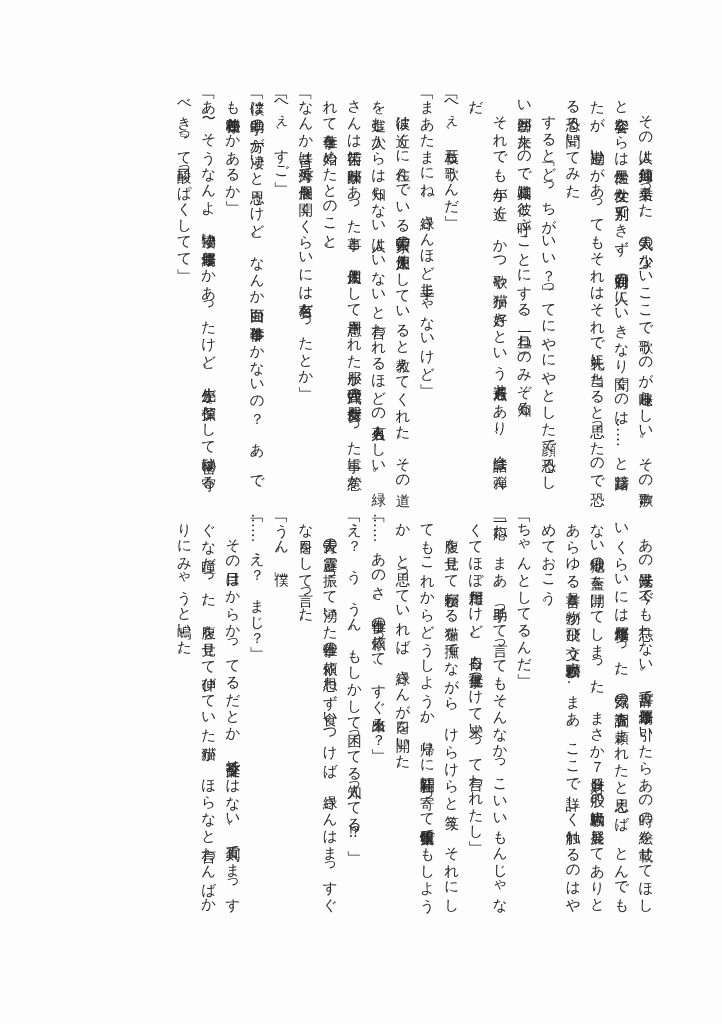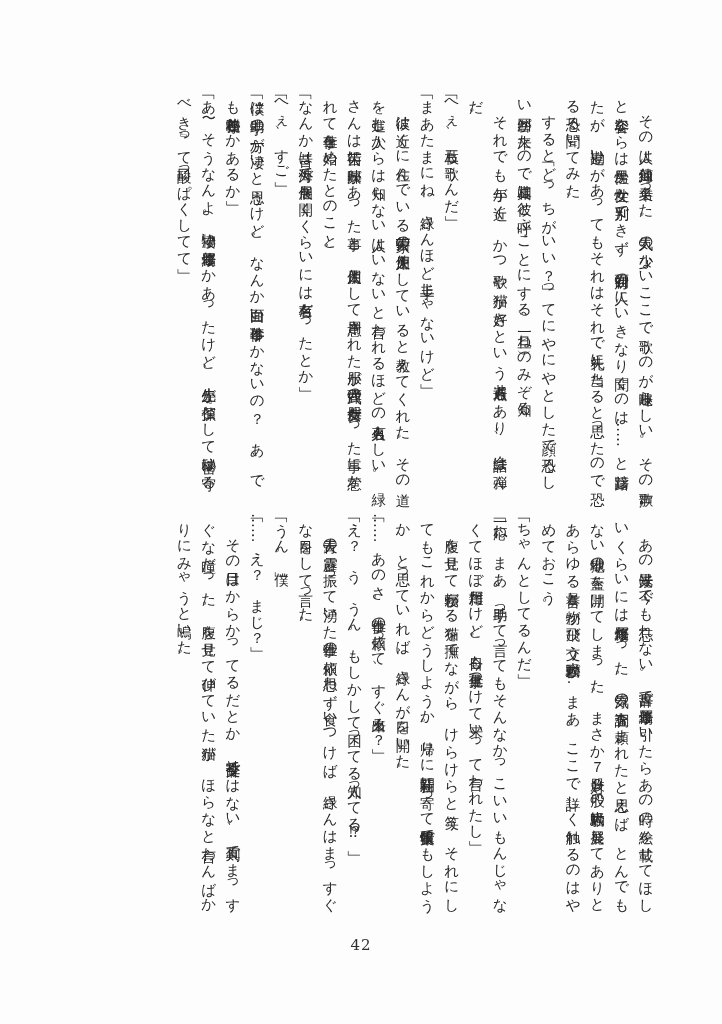--- a/index.html
+++ b/index.html
@@ -67,15 +67,14 @@
     <p>「一応ね。まあ、助手って言ってもそんなかっこいいもんじゃなくてほぼ雑用だけど。今日も仕事見つけて来いって言われたし」</p>
     <p>　腹を見せて寝転がる猫を撫でながら、けらけらと笑う。それにしてもこれからどうしようか。帰りに新聞社に寄って情報収集でもしようか、と思っていれば、緑さんが口を開いた。</p>
     <p>「……あのさ。仕事の依頼って、すぐ出来る？」</p>
     <p>「え？　う、うん。もしかして困ってる人知ってる⁉」</p>
     <p>　青天の霹靂。振って湧いた仕事の依頼。思わず食いつけば、緑さんはまっすぐな目をして言った。</p>
     <p>「うん。僕」</p>
     <p>「……え？　まじ？」</p>
     <p>　その目はからかってるだとか、社交辞令ではない、真剣でまっすぐな瞳だった。腹を見せて伸びていた猫が、ほらなと言わんばかりにみゃうと鳴いた。</p>
   </section>
 
-  <div id="page-number">42</div>
 
 </div>
 
 </body></html>

